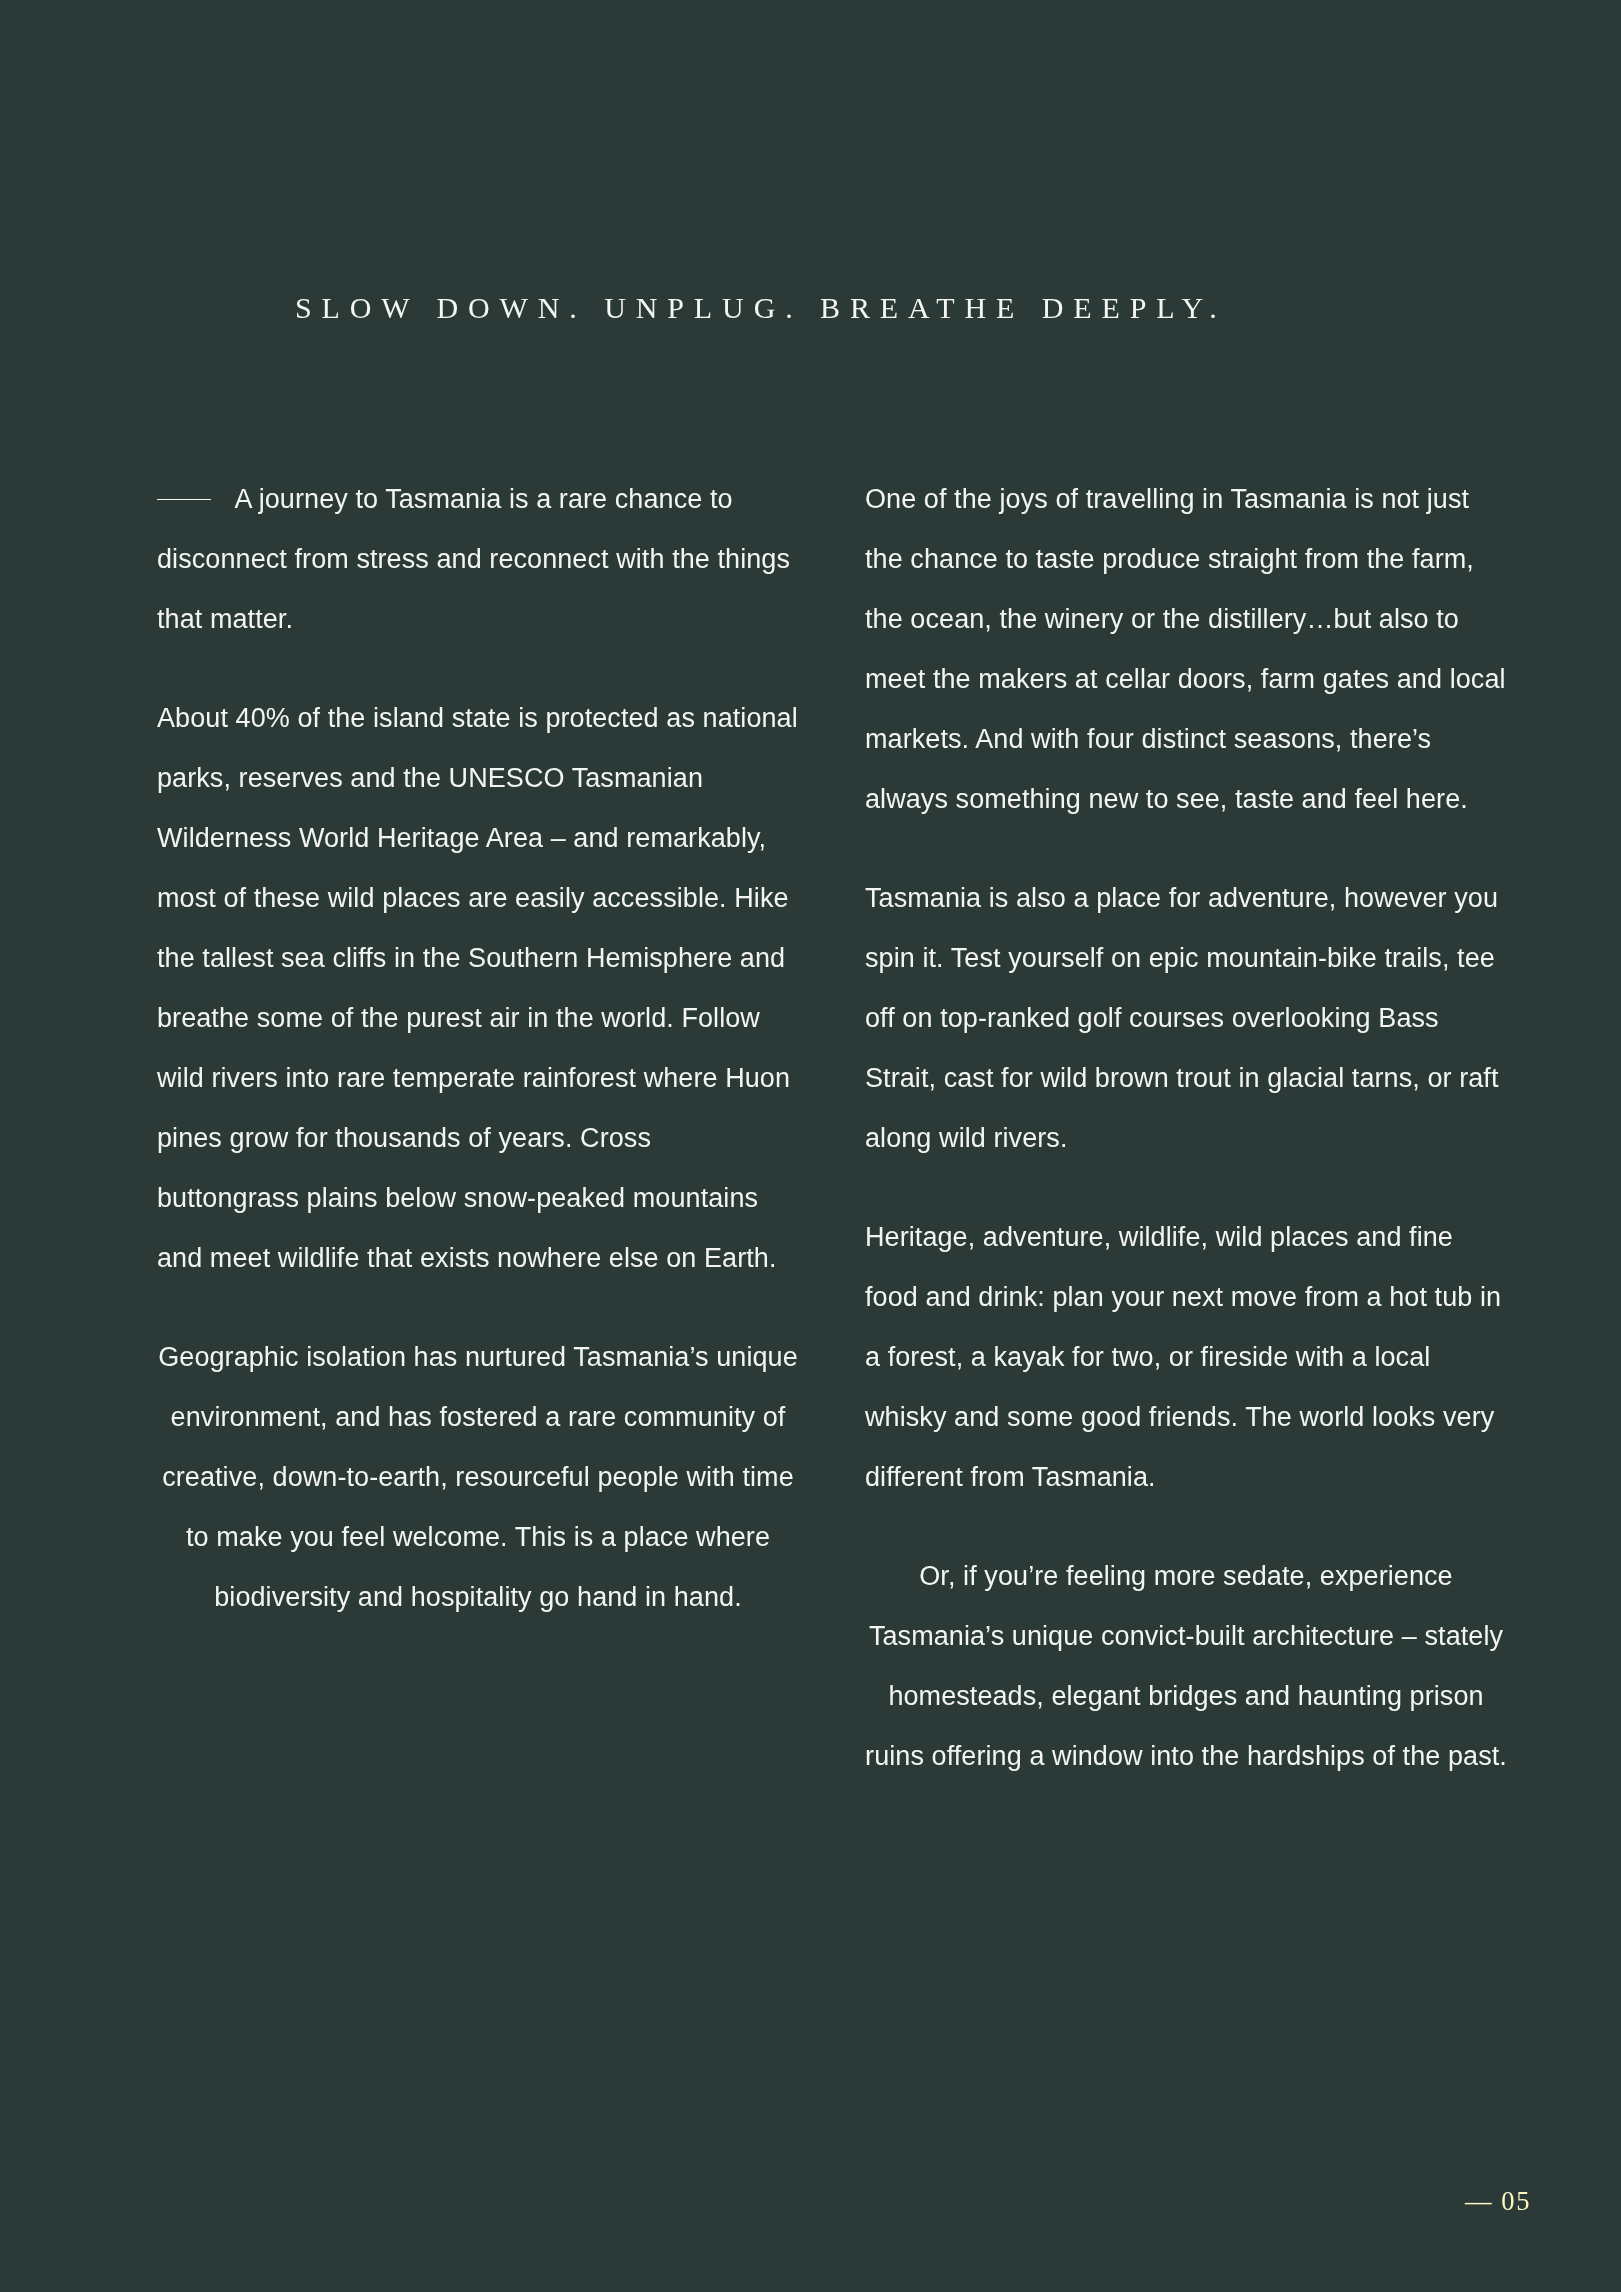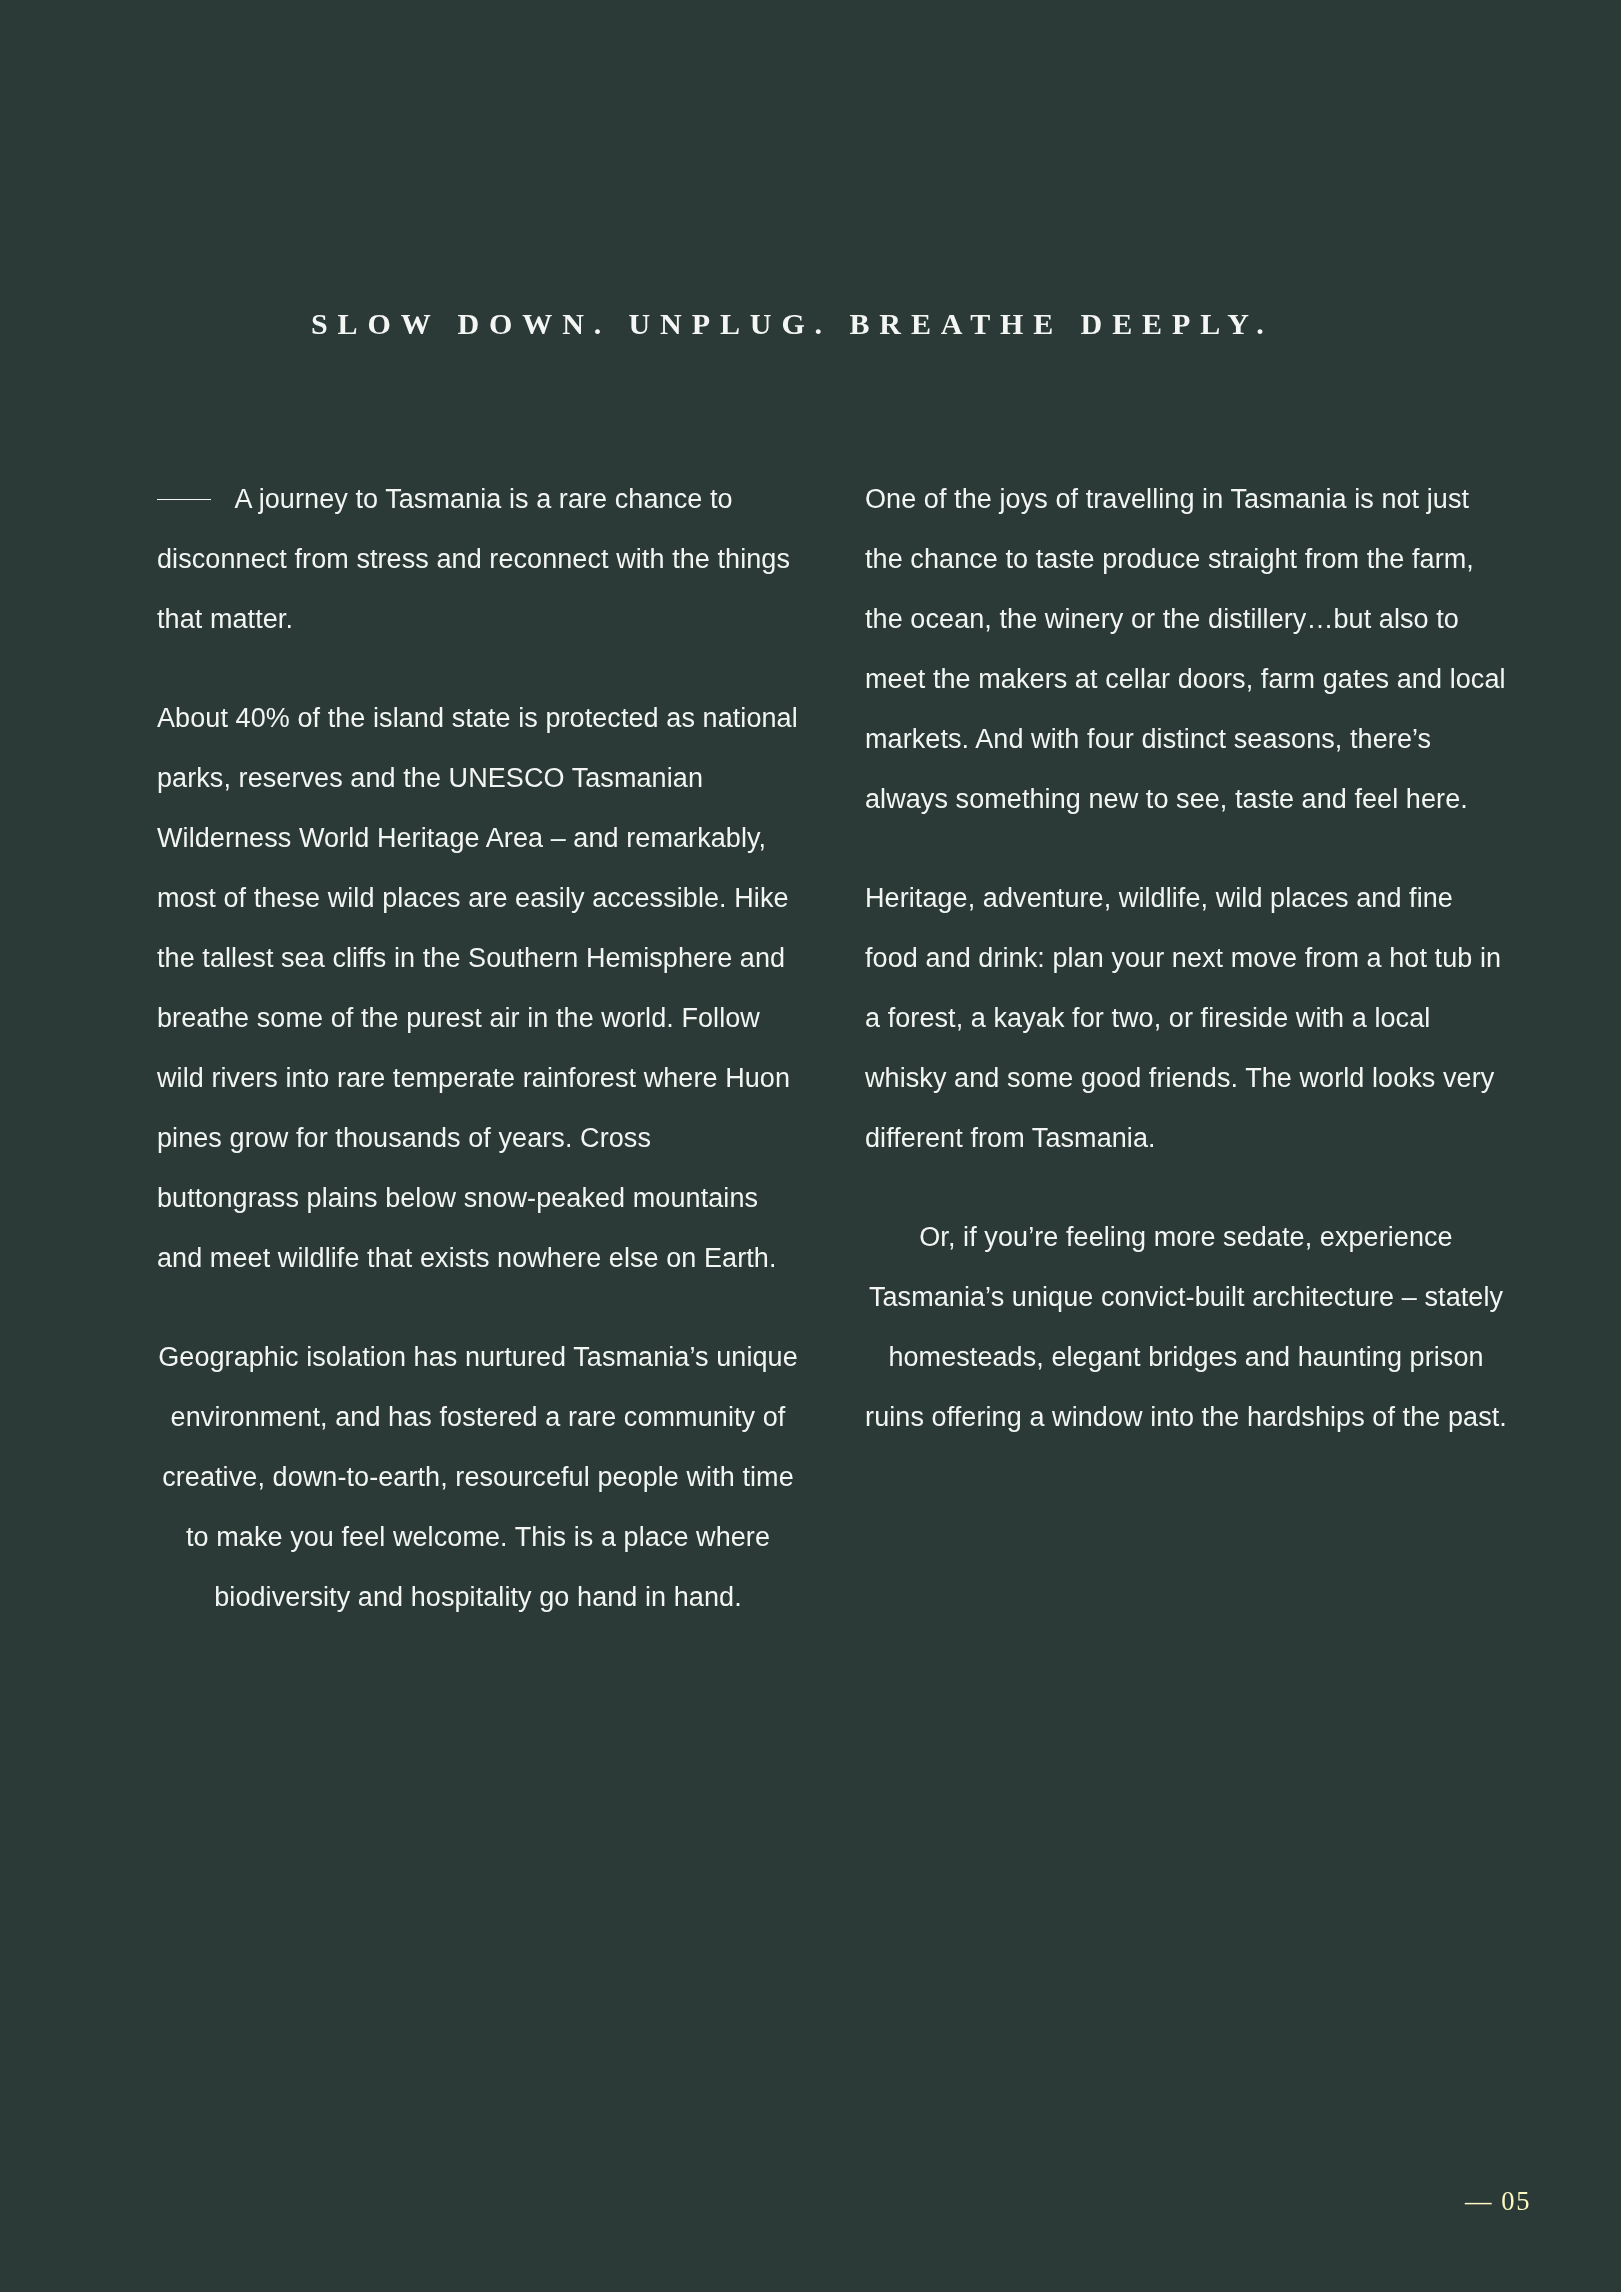--- a/index.html
+++ b/index.html
@@ -21,23 +21,23 @@
     height: 2293px;
     box-sizing: border-box;
   }
 
   
   .eyebrow-heading {
     position: absolute;
     left: 295px;
     top: 290px;
     width: 1078px;
-    margin: 16px;
+    margin: 0;
     font-family: "Liberation Serif", "DejaVu Serif", serif;
-    font-weight: 700;
+    font-weight: 400;
     font-size: 30px;
     line-height: 1.2;
     letter-spacing: 0.33em;
     color: #f4f6f4;
     white-space: nowrap;
   }
 
   
   .columns {
     position: absolute;
@@ -97,20 +97,21 @@
   <div class="columns">
 
     <div class="column">
       <p class="body-par"><span class="lead-rule"></span><span>A journey to Tasmania is a rare chance to disconnect from stress and reconnect with the things that matter.</span></p>
       <p class="body-par">About 40% of the island state is protected as national parks, reserves and the UNESCO Tasmanian Wilderness World Heritage Area – and remarkably, most of these wild places are easily accessible. Hike the tallest sea cliffs in the Southern Hemisphere and breathe some of the purest air in the world. Follow wild rivers into rare temperate rainforest where Huon pines grow for thousands of years. Cross buttongrass plains below snow-peaked mountains and meet wildlife that exists nowhere else on Earth.</p>
       <p class="body-par">Geographic isolation has nurtured Tasmania’s unique environment, and has fostered a rare community of creative, down-to-earth, resourceful people with time to make you feel welcome. This is a place where biodiversity and hospitality go hand in hand.</p>
     </div>
 
     <div class="column">
       <p class="body-par">One of the joys of travelling in Tasmania is not just the chance to taste produce straight from the farm, the ocean, the winery or the distillery…but also to meet the makers at cellar doors, farm gates and local markets. And with four distinct seasons, there’s always something new to see, taste and feel here.</p>
+      <p class="body-par">Tasmania is also a place for adventure, however you spin it. Test yourself on epic mountain-bike trails, tee off on top-ranked golf courses overlooking Bass Strait, cast for wild brown trout in glacial tarns, or raft along wild rivers.</p>
       <p class="body-par">Heritage, adventure, wildlife, wild places and fine food and drink: plan your next move from a hot tub in a forest, a kayak for two, or fireside with a local whisky and some good friends. The world looks very different from Tasmania.</p>
       <p class="body-par">Or, if you’re feeling more sedate, experience Tasmania’s unique convict-built architecture – stately homesteads, elegant bridges and haunting prison ruins offering a window into the hardships of the past.</p>
     </div>
 
   </div>
 
   <div class="page-number">— 05</div>
 
 </div>
 

